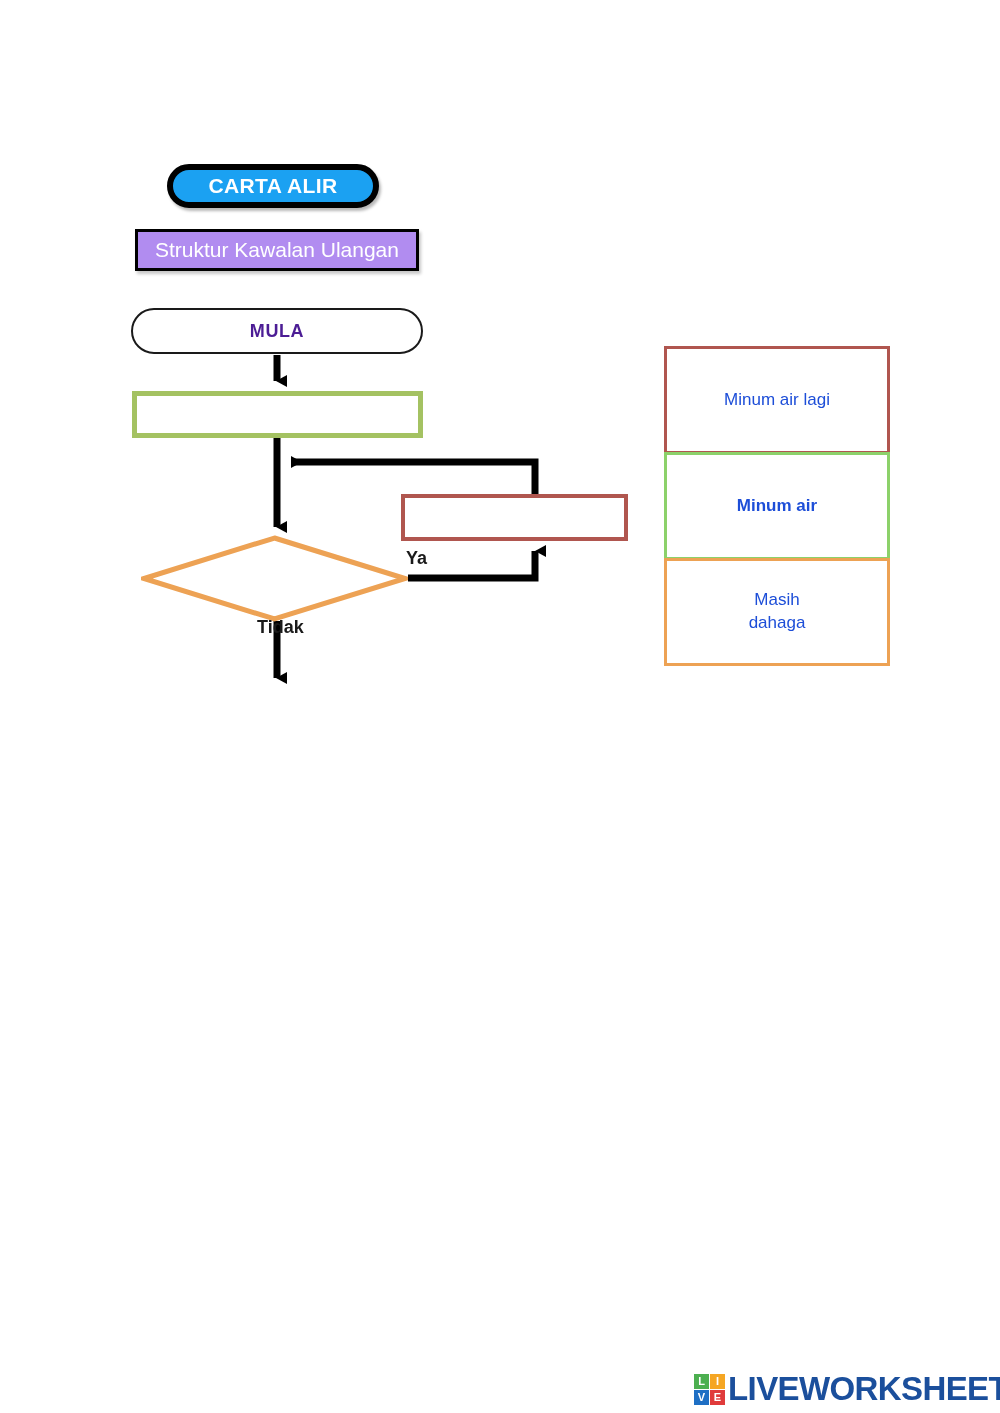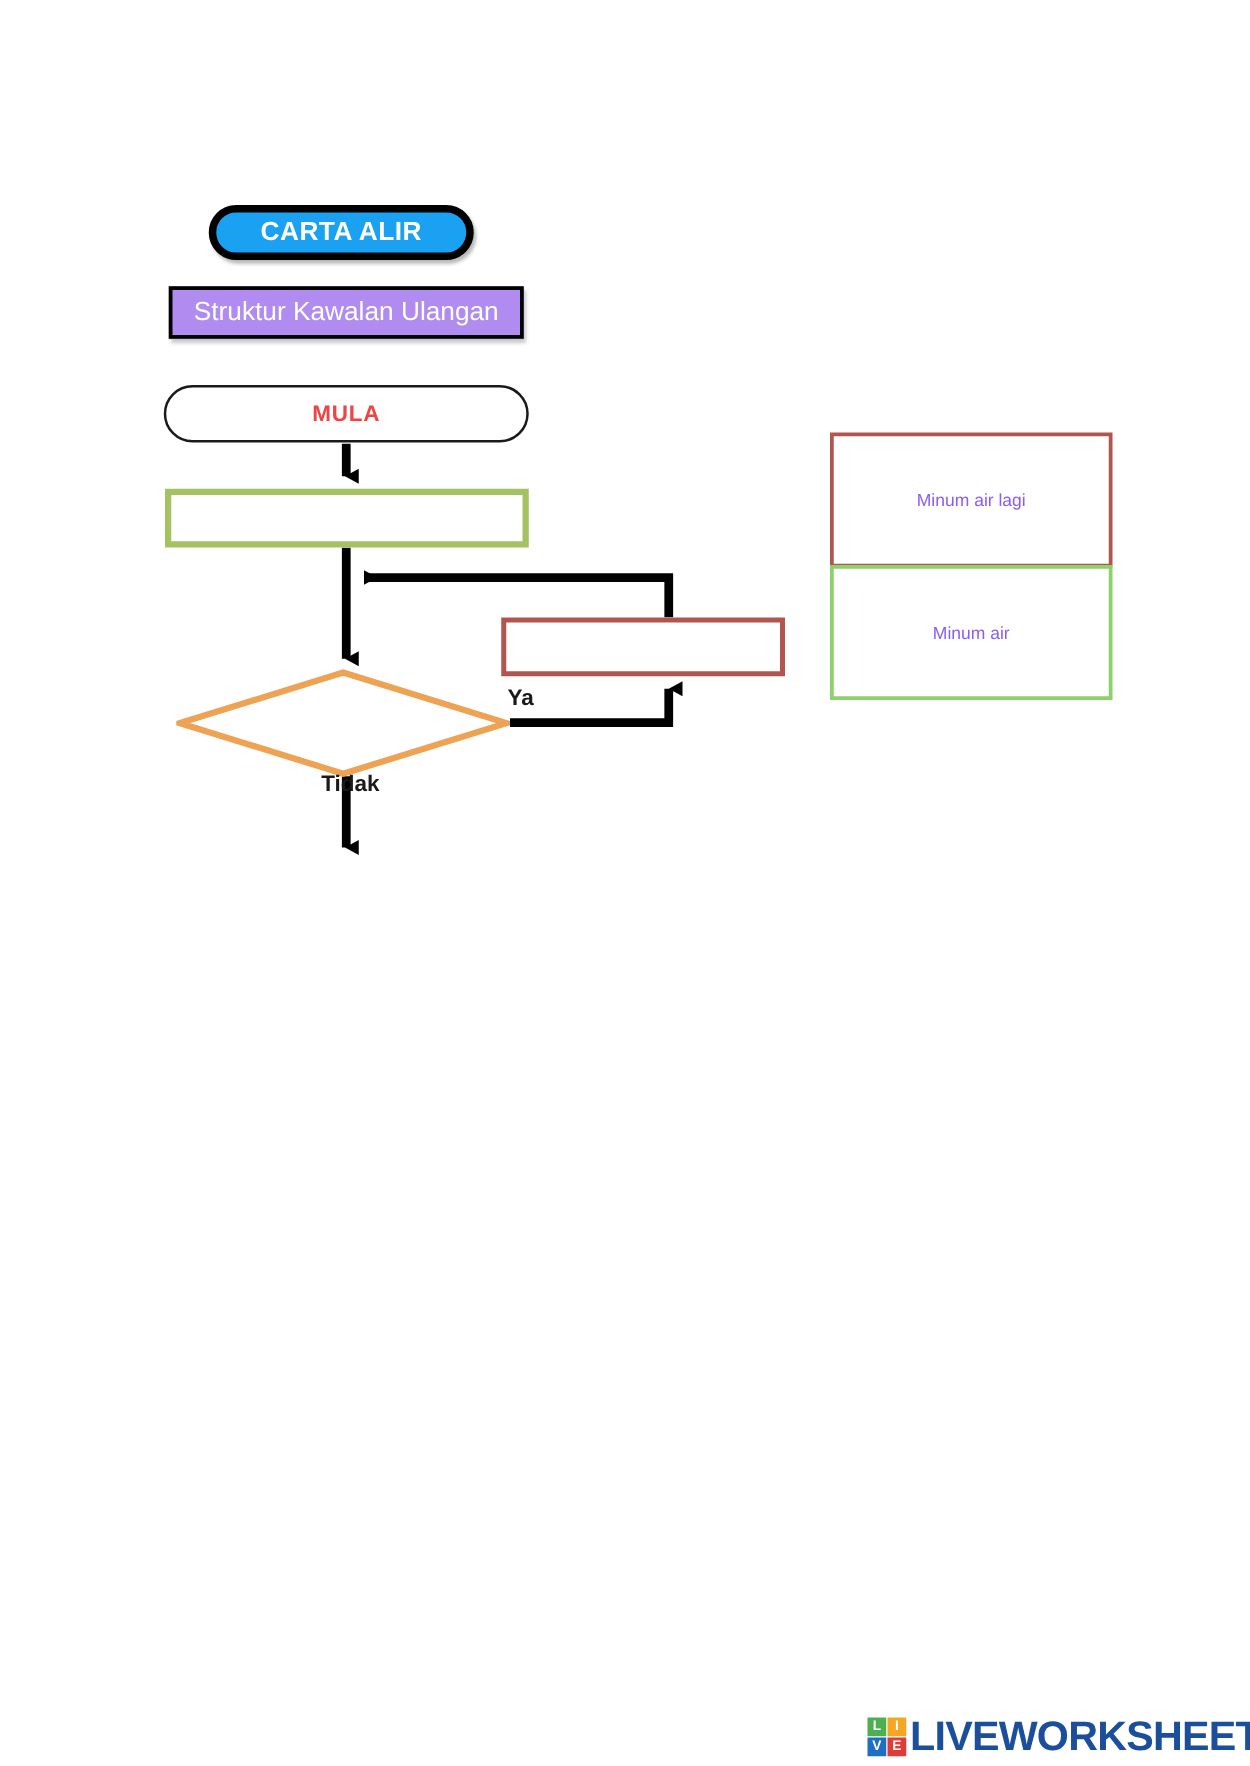--- a/index.html
+++ b/index.html
@@ -70,21 +70,21 @@
     height: 46px;
     background: #ffffff;
     border: 2.5px solid #1a1a1a;
     border-radius: 24px;
     box-sizing: border-box;
     display: flex;
     align-items: center;
     justify-content: center;
     font-size: 18px;
     font-weight: bold;
-    color: #ef4444;
+    color: #4c1d95;
     letter-spacing: 0.6px;
   }
   #node-mula  { top: 308px; }
   #node-tamat { top: 687px; }
 
   
   .blank-box {
     position: absolute;
     background: #ffffff;
     box-sizing: border-box;
@@ -137,26 +137,26 @@
   .option-box {
     position: absolute;
     left: 664px;
     width: 226px;
     background: #ffffff;
     box-sizing: border-box;
     display: flex;
     align-items: center;
     justify-content: center;
     text-align: center;
-    font-size: 14px;
-    color: #8b5cf6;
+    font-size: 17px;
+    color: #1d4ed8;
     line-height: 1.35;
   }
   #option-0 { top: 346px; height: 108px; border: 3px solid #b0564f; }
-  #option-1 { top: 452px; height: 108px; border: 3px solid #8cd16a; }
+  #option-1 { top: 452px; height: 108px; border: 3px solid #8cd16a; font-weight: bold; }
   #option-2 { top: 558px; height: 108px; border: 3px solid #eda254; }
 
   
   #footer-logo {
     position: absolute;
     left: 694px;
     top: 1370px;
     display: flex;
     align-items: center;
     height: 38px;
@@ -248,20 +248,23 @@
 
 
   <div id="label-ya" class="edge-label">Ya</div>
 
   <div id="label-tidak" class="edge-label">Tidak</div>
 
   <div id="option-0" class="option-box">Minum air lagi</div>
 
   <div id="option-1" class="option-box">Minum air</div>
 
+  <div id="option-2" class="option-box">
+      <span style="display:block;">Masih<br>dahaga</span>
+    </div>
 
   <div id="footer-logo">
     <div class="logo-tiles">
       <div class="logo-tile tile-l">L</div>
       <div class="logo-tile tile-i">I</div>
       <div class="logo-tile tile-v">V</div>
       <div class="logo-tile tile-e">E</div>
     </div>
     <div class="logo-word">LIVEWORKSHEETS</div>
   </div>

